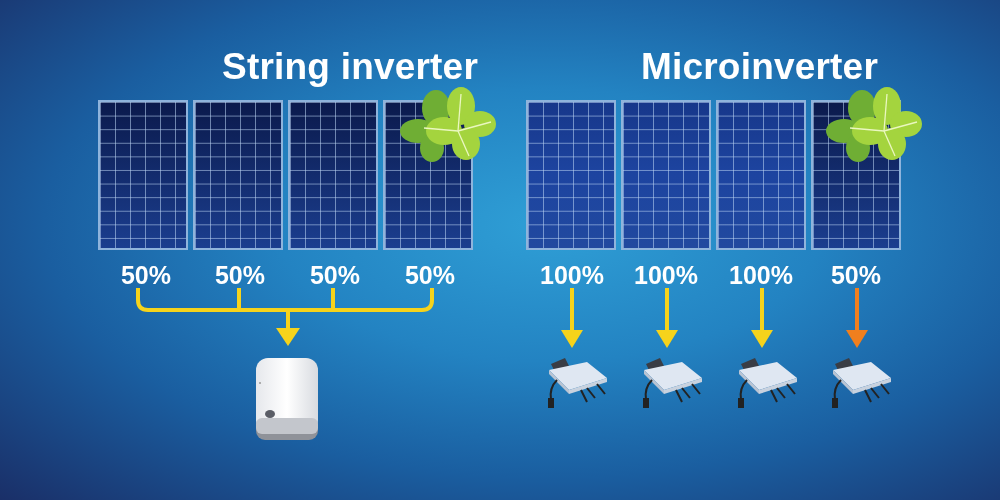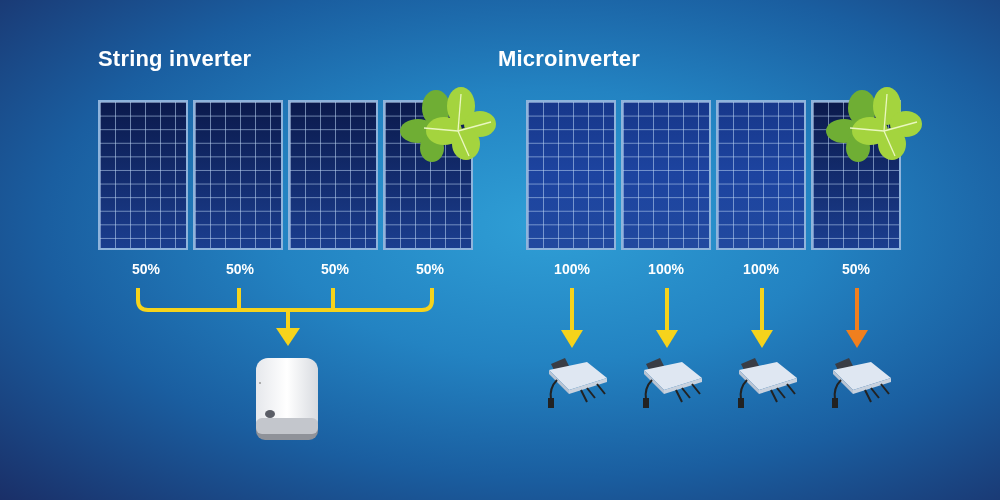--- a/index.html
+++ b/index.html
@@ -1,31 +1,31 @@
 <!DOCTYPE html>
 <html><head>
 <meta charset="utf-8">
 <style>
   html,body{margin:0;padding:0;}
   body{width:1000px;height:500px;overflow:hidden;position:relative;
     background:radial-gradient(ellipse at 55% 45%, #2f9fd6 0%, #2383c2 35%, #1a5ea0 65%, #1a2f68 100%);
     font-family:"Liberation Sans", sans-serif;}
-  .title{position:absolute;top:46px;color:#fff;font-weight:bold;font-size:22px;letter-spacing:0.2px;
-    text-align:left;width:380px;}
+  .title{position:absolute;top:46px;color:#fff;font-weight:bold;font-size:37px;letter-spacing:0.2px;
+    text-align:right;width:380px;}
   .panel{position:absolute;top:100px;width:90px;height:150px;box-sizing:border-box;
     border:2px solid #8fb4dc;background:
       linear-gradient(180deg,#0b1a4c 0%,#122a6a 45%,#1b3e8f 100%);
     overflow:hidden;}
   .panel.micro{background:linear-gradient(180deg,#17378a 0%,#1d44a0 50%,#21499f 100%);}
   .panel .grid{position:absolute;inset:0;
     background-image:
       linear-gradient(90deg, rgba(190,215,245,0.55) 1px, transparent 1px),
       linear-gradient(180deg, rgba(190,215,245,0.55) 1px, transparent 1px);
     background-size:15px 100%, 100% 13.6px;}
-  .pct{position:absolute;top:261px;color:#fff;font-weight:bold;font-size:14px;width:80px;text-align:center;}
+  .pct{position:absolute;top:261px;color:#fff;font-weight:bold;font-size:25px;width:80px;text-align:center;}
   .leaf{position:absolute;}
   svg{display:block;}
 </style>
 </head>
 <body>
 
 <div class="title" style="left:98px;">String inverter</div>
 
 <div class="panel" style="left:98px;">
     <div class="grid"></div>

